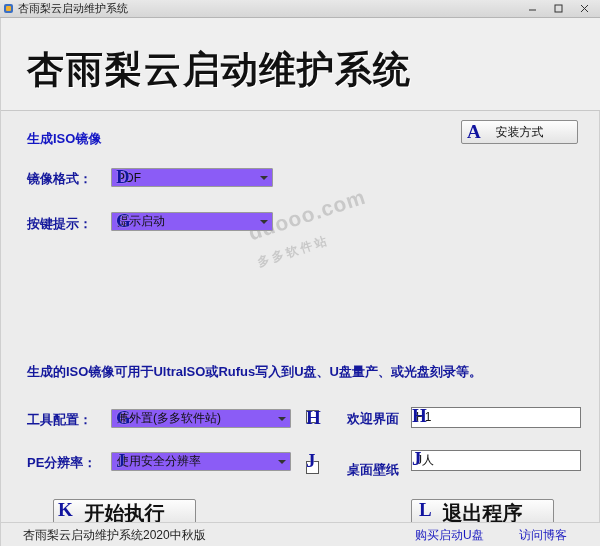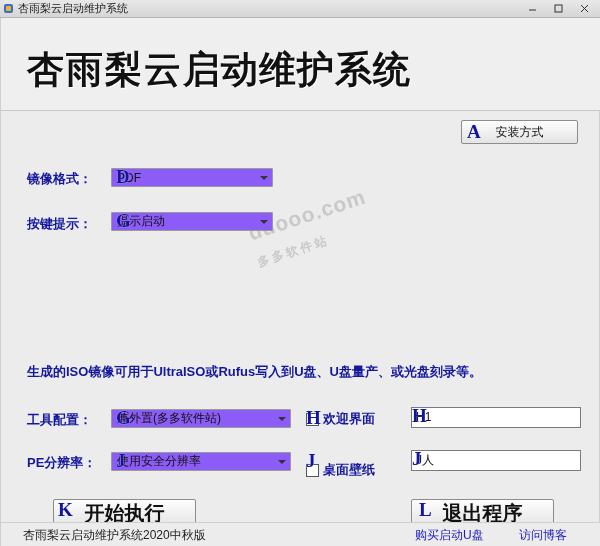--- a/index.html
+++ b/index.html
@@ -210,21 +210,21 @@
   }
 
   
   .bluecheck {
     position: absolute;
     font-size: 13px;
     color: #14189c;
     font-weight: bold;
     white-space: nowrap;
     display: flex;
-    align-items: center;
+    gap: 24px;
   }
   .bluecheck .box {
     width: 11px;
     height: 11px;
     border: 1px solid #555;
     background: #fff;
     margin-right: 4px;
     flex: 0 0 auto;
   }
 
@@ -315,20 +315,21 @@
     <div class="banner">
       <div class="banner-title">
         <span class="script">杏雨梨云</span><span>启动维护系统</span>
       </div>
     </div>
     <div class="banner-line"></div>
 
     <div class="watermark" style="left:245px; top:185px;">ddooo.com</div>
     <div class="watermark small" style="left:255px; top:225px;">多多软件站</div>
 
+    <div class="section-label" style="left:26px; top:112px;">生成ISO镜像</div>
 
     <div class="btn small" style="left:460px; top:102px; width:117px; height:24px;">安装方式</div>
     <div class="hotkey" style="left:466px; top:103px;">A</div>
 
     <div class="field-label" style="left:26px; top:152px;">镜像格式：</div>
     <div class="combo" style="left:110px; top:150px; width:162px;">
       <span class="ctext">PDF</span>
       <span class="arrow"></span>
     </div>
     <div class="hotkey" style="left:115px; top:148px;">D</div>

